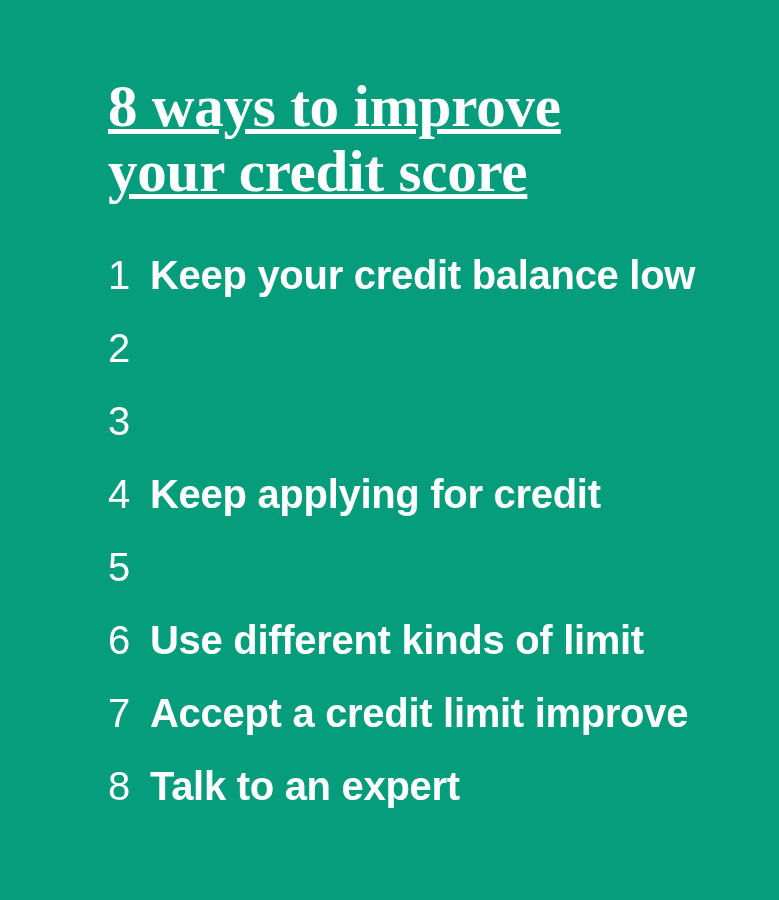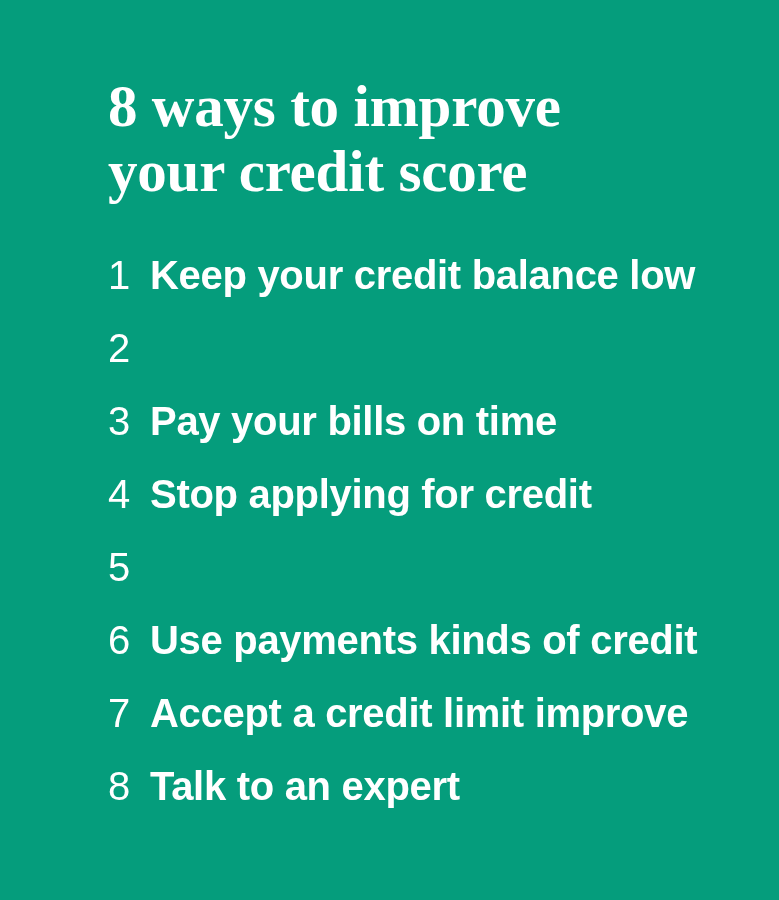--- a/index.html
+++ b/index.html
@@ -38,20 +38,21 @@
     top: 74px;
     margin: 0;
     color: #ffffff;
     font-family: "Liberation Serif", "DejaVu Serif", serif;
     font-weight: 700;
     font-size: 59px;
     line-height: 65px;
     letter-spacing: -0.2px;
     max-width: 540px;
     white-space: pre-line;
+    text-decoration: underline;
   }
 
   
   .tips-list {
     position: absolute;
     left: 0;
     top: 252px;
     margin: 0;
     padding: 0;
     list-style: none;
@@ -98,35 +99,34 @@
         <span class="tip-num">1</span>
         <span class="tip-text">Keep your credit balance low</span>
       </li>
 
       <li class="tip-row" style="color: rgb(255, 255, 255);">
         <span class="tip-num">2</span>
       </li>
 
       <li class="tip-row" style="color: rgb(255, 255, 255);">
         <span class="tip-num">3</span>
-        <span class="tip-text">Pay your bills on time</span>
       </li>
 
       <li class="tip-row" style="color: rgb(255, 255, 255);">
         <span class="tip-num">4</span>
-        <span class="tip-text">Stop applying for credit</span>
+        <span class="tip-text">Keep applying for credit</span>
       </li>
 
       <li class="tip-row" style="color: rgb(255, 255, 255);">
         <span class="tip-num">5</span>
       </li>
 
       <li class="tip-row" style="color: rgb(255, 255, 255);">
         <span class="tip-num">6</span>
-        <span class="tip-text">Use payments kinds of credit</span>
+        <span class="tip-text">Use different kinds of limit</span>
       </li>
 
       <li class="tip-row" style="color: rgb(255, 255, 255);">
         <span class="tip-num">7</span>
         <span class="tip-text">Accept a credit limit improve</span>
       </li>
 
       <li class="tip-row" style="color: rgb(255, 255, 255);">
         <span class="tip-num">8</span>
         <span class="tip-text">Talk to an expert</span>

